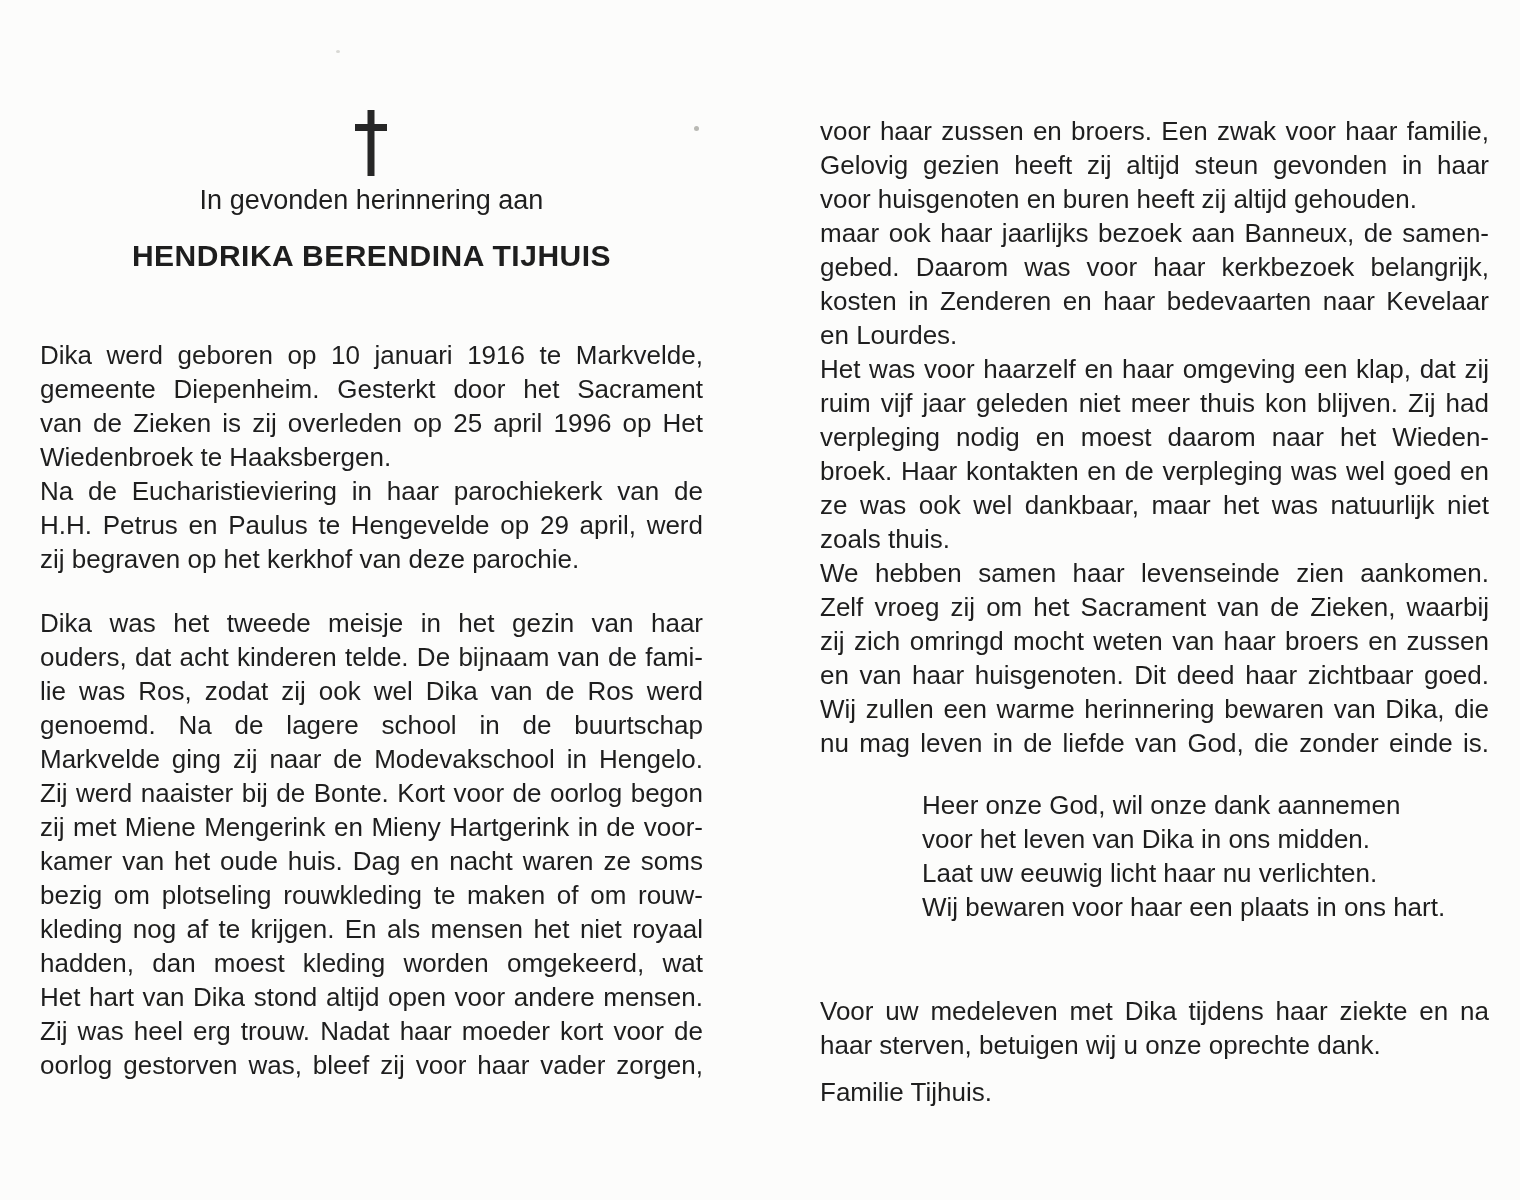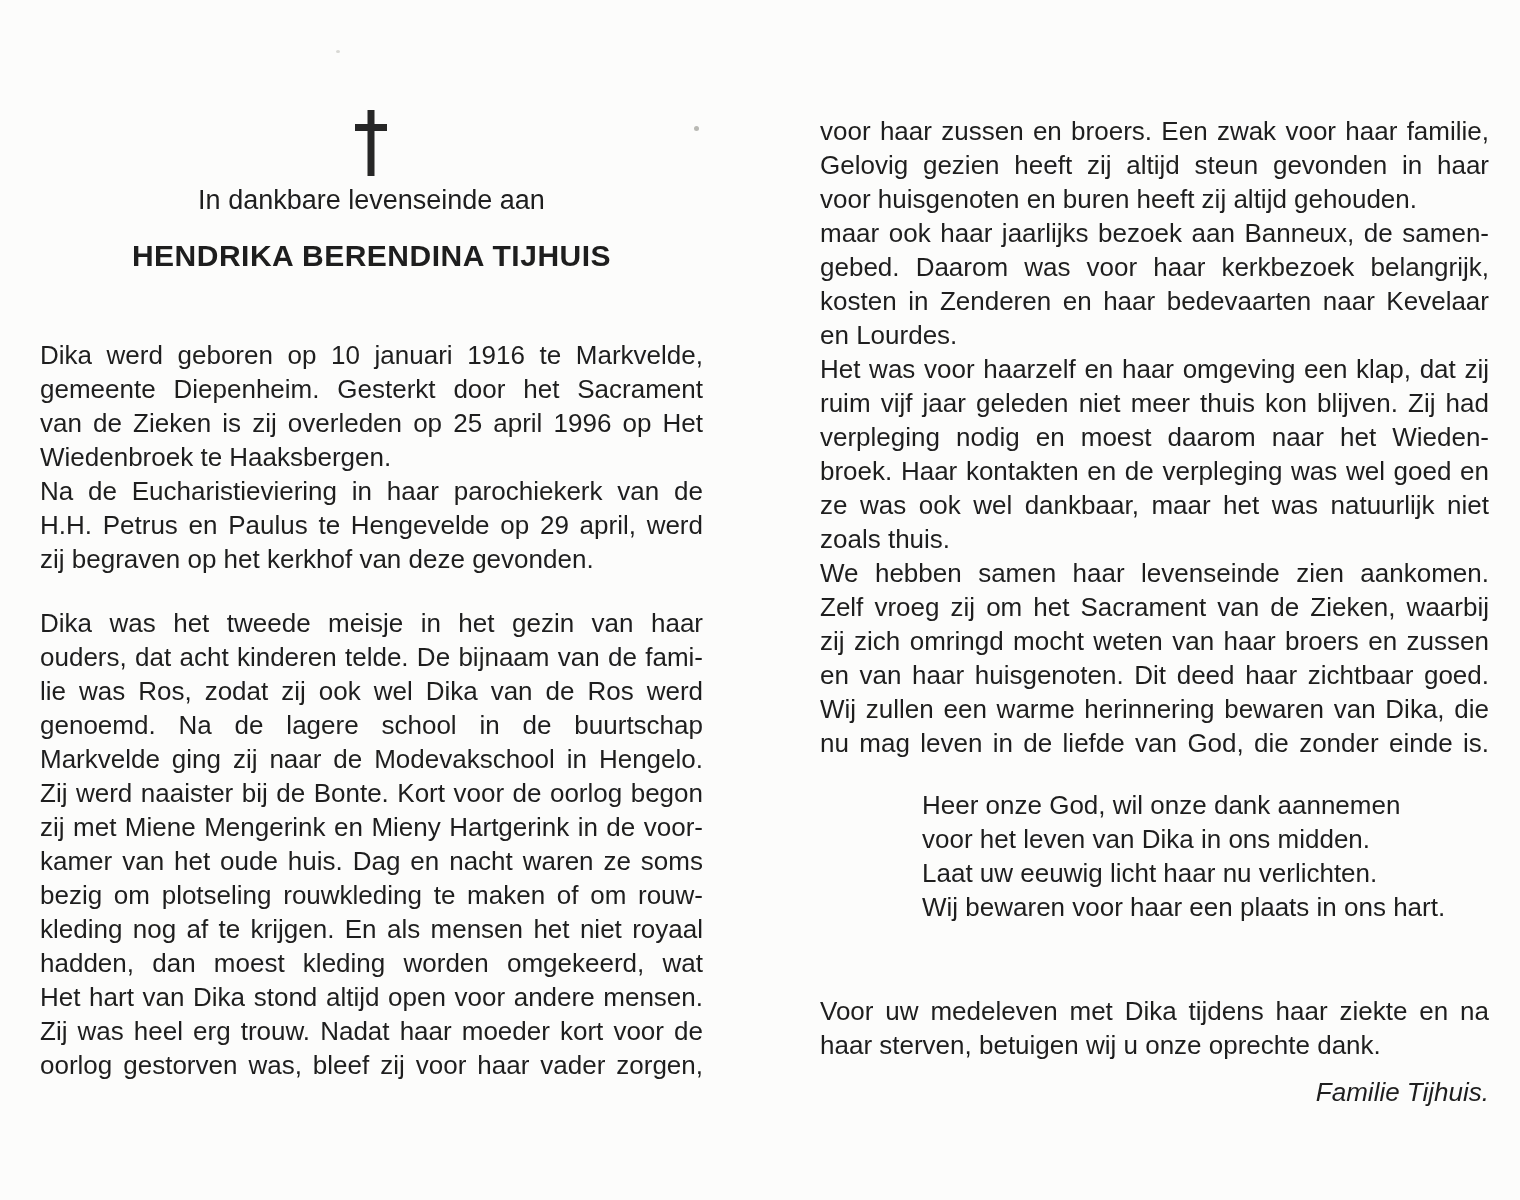--- a/index.html
+++ b/index.html
@@ -27,50 +27,50 @@
     font-size:27px; line-height:32px;
   }
   .deceased-name {
     width:663px; text-align:center;
     font-size:30px; line-height:36px;
     font-weight:bold; letter-spacing:.5px;
   }
   .prayer { font-size:26px; line-height:34px; text-align:left; }
   .closing { width:669px; }
   .signature {
-    width:669px; text-align:right;
-    font-size:26px; line-height:34px;font-style:italic;
+    width:669px; 
+    font-size:26px; line-height:34px;
   }
   .speck { border-radius:50%; }
   .cross-svg { display:block; }
 </style>
 </head>
 <body>
 
 <div class="page">
 
   <div class="abs" style="left:354px; top:110px;">
     <svg class="cross-svg" width="34" height="68" viewBox="0 0 34 68" aria-hidden="true">
       <rect x="13.5" y="0" width="7" height="66" fill="#262626"></rect>
       <rect x="1" y="14" width="32" height="7" fill="#262626"></rect>
     </svg>
   </div>
 
-  <div class="abs dedication" style="left:40px; top:184px;">In dankbare levenseinde aan</div>
+  <div class="abs dedication" style="left:40px; top:184px;">In gevonden herinnering aan</div>
 
   <div class="abs deceased-name" style="left:40px; top:238px;">HENDRIKA BERENDINA TIJHUIS</div>
 
   <div class="abs textblock" style="left:40px; top:338px; width:663px;">
     <div class="line">Dika werd geboren op 10 januari 1916 te Markvelde,</div>
     <div class="line">gemeente Diepenheim. Gesterkt door het Sacrament</div>
     <div class="line">van de Zieken is zij overleden op 25 april 1996 op Het</div>
     <div class="line end">Wiedenbroek te Haaksbergen.</div>
     <div class="line">Na de Eucharistieviering in haar parochiekerk van de</div>
     <div class="line">H.H. Petrus en Paulus te Hengevelde op 29 april, werd</div>
-    <div class="line end">zij begraven op het kerkhof van deze gevonden.</div>
+    <div class="line end">zij begraven op het kerkhof van deze parochie.</div>
   </div>
 
   <div class="abs textblock" style="left:40px; top:606px; width:663px;">
     <div class="line">Dika was het tweede meisje in het gezin van haar</div>
     <div class="line">ouders, dat acht kinderen telde. De bijnaam van de fami-</div>
     <div class="line">lie was Ros, zodat zij ook wel Dika van de Ros werd</div>
     <div class="line">genoemd. Na de lagere school in de buurtschap</div>
     <div class="line">Markvelde ging zij naar de Modevakschool in Hengelo.</div>
     <div class="line">Zij werd naaister bij de Bonte. Kort voor de oorlog begon</div>
     <div class="line">zij met Miene Mengerink en Mieny Hartgerink in de voor-</div>

